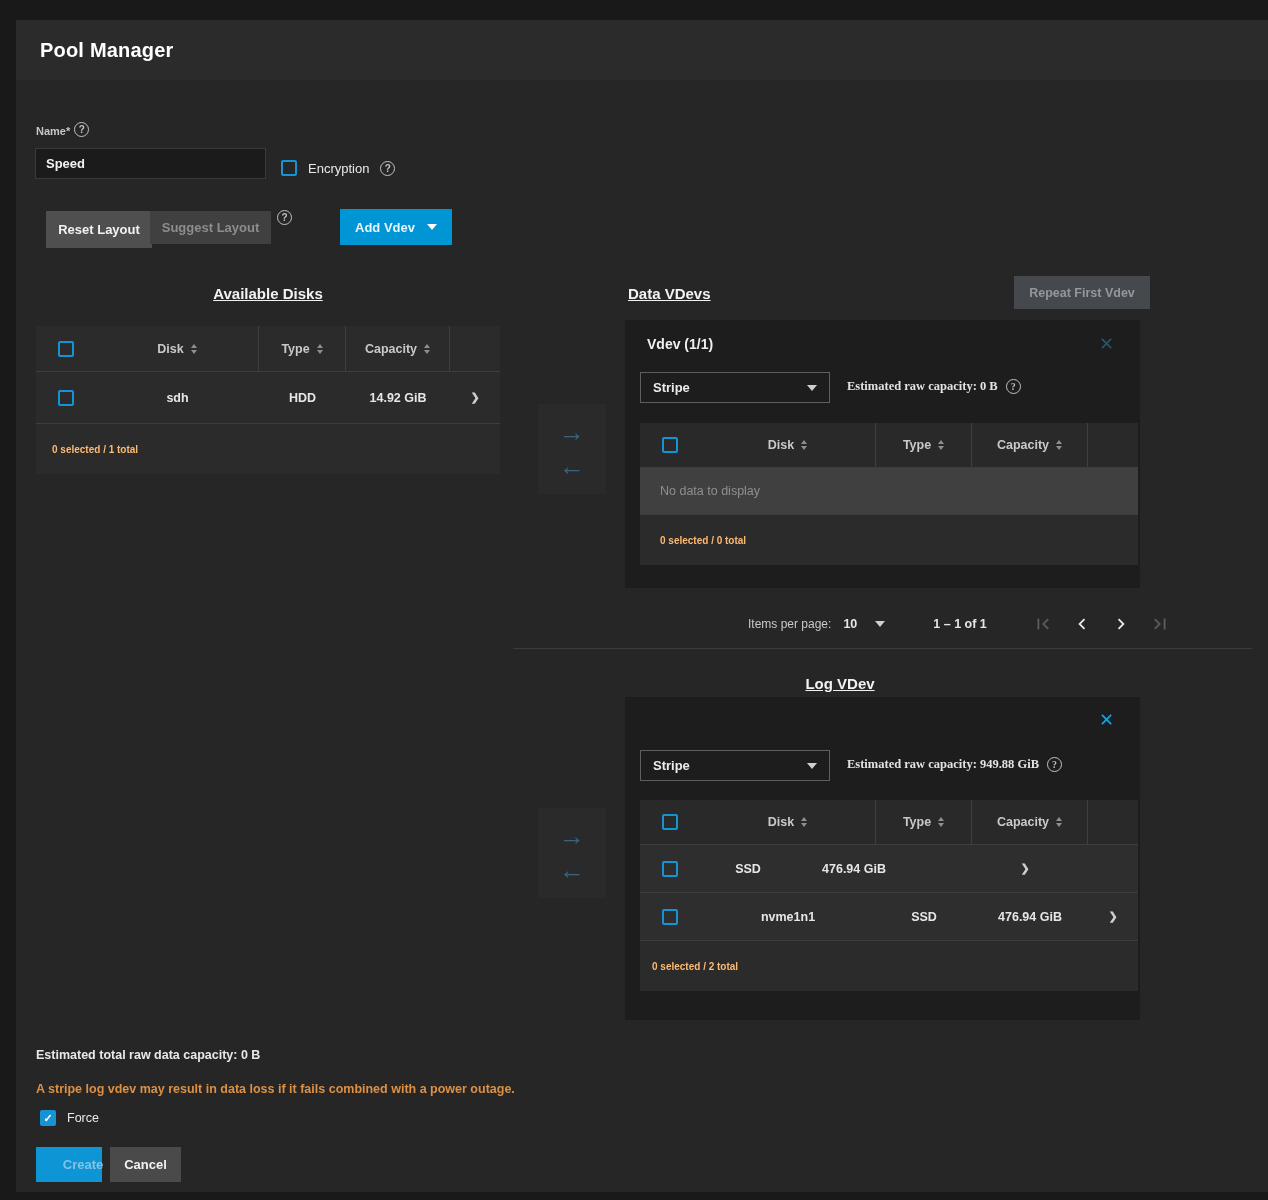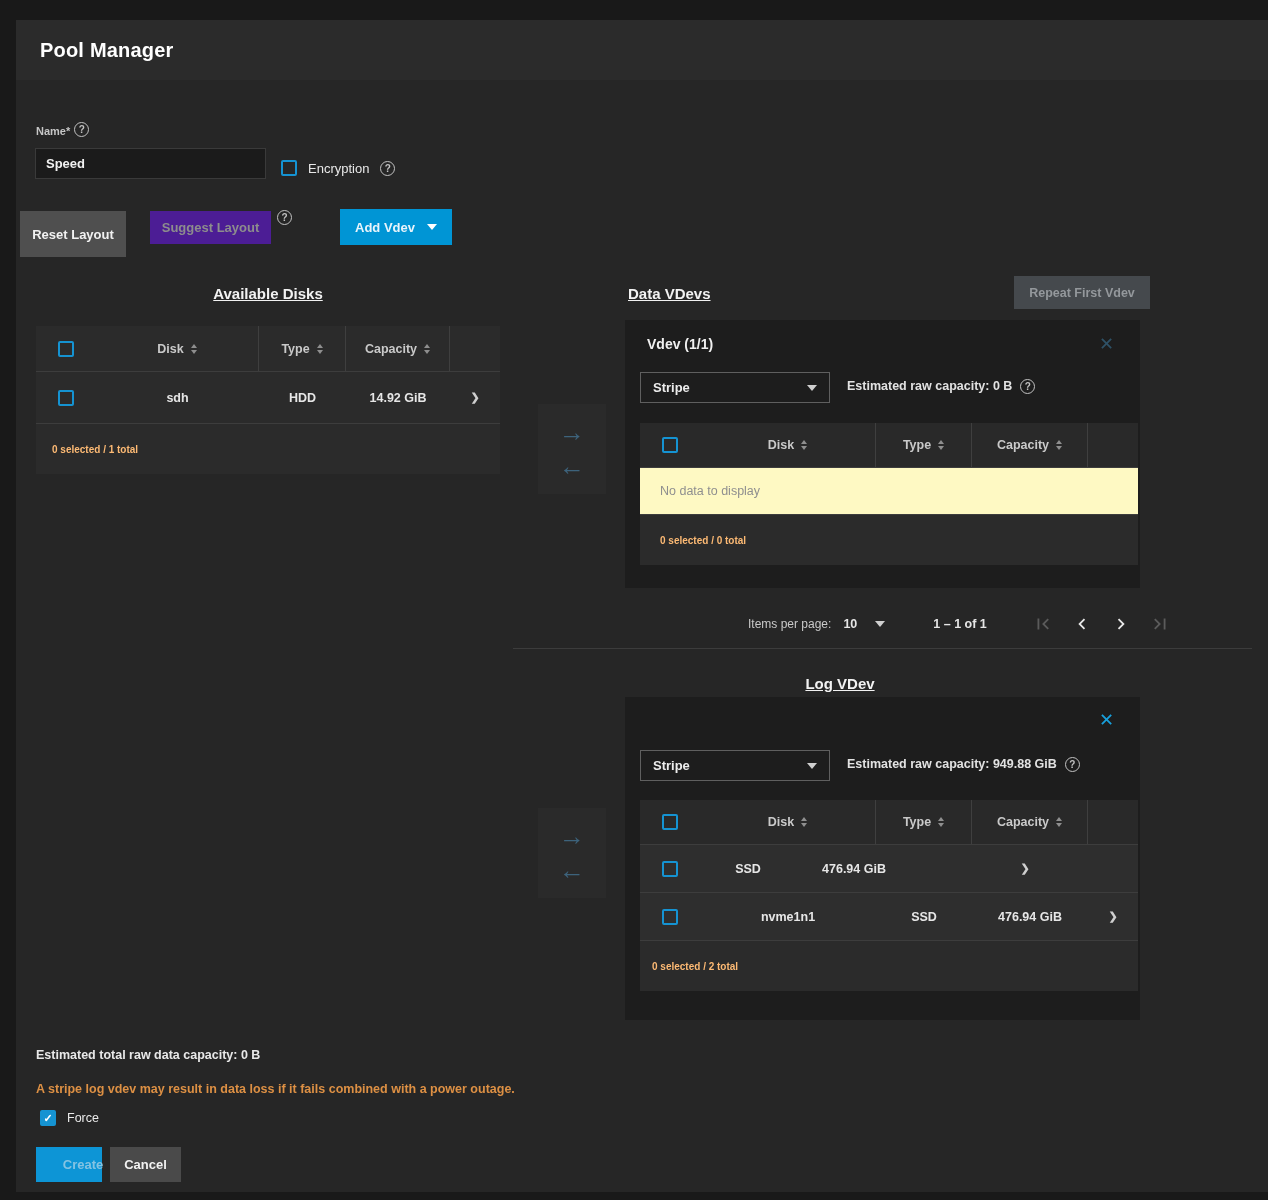--- a/index.html
+++ b/index.html
@@ -22,21 +22,21 @@
   .enc-row { left:281px; top:160px; display:flex; align-items:center; gap:11px; }
   .enc-label { font-size:13px; color:#e8e8e8; }
 
   .cb { width:16px; height:16px; border:2px solid #1593d2; border-radius:2px; background:transparent; display:inline-block; flex:0 0 auto; }
   .cb.checked { background:#1593d2; display:inline-flex; align-items:center; justify-content:center;
                 color:#ffffff; font-size:11px; font-weight:700; }
 
   .btn { display:inline-flex; align-items:center; justify-content:center; font-size:13px; font-weight:700;
          border:none; cursor:pointer; font-family:"Liberation Sans",sans-serif; }
   .btn-gray { background:#4f4f4f; color:#f2f2f2; }
-  .btn-disabled { background:#4c1d95; color:#8d8d8d; }
+  .btn-disabled { background:#404040; color:#8d8d8d; }
   .btn-blue { background:#0095d5; color:#e8f4fb; }
   .caret-down { width:0; height:0; border-left:5px solid transparent; border-right:5px solid transparent; border-top:6px solid #ffffff; display:inline-block; }
   .caret-gray { border-top-color:#cfcfcf; }
 
   .section-title { font-size:15px; font-weight:700; color:#f2f2f2;text-decoration:underline; }
 
   
   .tbl { background:#2b2b2b; }
   .trow-flex { display:flex; align-items:center; }
   .thead { border-bottom:1px solid #3d3d3d; color:#c9c9c9; font-size:12.5px; font-weight:700; }
@@ -55,22 +55,22 @@
   
   .c2-check{width:60px;} .c2-disk{width:176px;} .c2-type{width:96px;} .c2-cap{width:116px;} .c2-exp{flex:1;}
 
   .card { background:#1d1d1d; }
   .card-title { font-size:14px; font-weight:700; color:#f0f0f0; }
   .close-x { font-size:18px; font-weight:400; line-height:1; cursor:pointer; }
   .x-dim { color:#2e5166; }
   .x-blue { color:#18a0dc; }
   .select { width:190px; height:31px; border:1px solid #5f5f5f; display:flex; align-items:center; justify-content:space-between;
             padding:9px 12px; color:#ececec; font-size:13px; font-weight:700; cursor:pointer; }
-  .cap-text { font-size:12.5px; font-weight:700; color:#e2e2e2; display:flex; align-items:flex-start; gap:8px; }
-  .empty-row { background:#fef9c3; color:#8f8f8f; font-size:12.5px; font-weight:400; display:flex; align-items:center;
+  .cap-text { font-size:12.5px; font-weight:700; color:#e2e2e2; display:flex; align-items:flex-end; gap:8px;font-family:Liberation Serif, serif; }
+  .empty-row { background:#404040; color:#8f8f8f; font-size:12.5px; font-weight:400; display:flex; align-items:center;
                padding-left:20px; border-bottom:1px solid #3d3d3d; }
   .card .thead { background:#292929; }
   .card .trow { background:#2e2e2e; }
   .card .tfoot { background:#2b2b2b; padding-left:20px; }
 
   .arrows { display:flex; flex-direction:column; align-items:center; justify-content:center; gap:8px;
             background:rgba(255,255,255,0.02); }
   .arrow { font-size:26px; color:#3d637c; line-height:1; cursor:pointer; }
 
   .paginator { display:flex; align-items:center; height:40px; color:#c9c9c9; }
@@ -105,21 +105,21 @@
     <span class="help">?</span>
   </div>
   <input class="abs text-input" type="text" value="Speed" style="">
 
   <div class="abs enc-row">
     <span class="cb"></span>
     <span class="enc-label">Encryption</span>
     <span class="help">?</span>
   </div>
 
-  <button class="abs btn btn-gray" style="left:20px; top:211px; width:106px; height:46px;text-align:center;">Reset Layout</button>
+  <button class="abs btn btn-gray" style="left:46px; top:211px; width:106px; height:37px;text-align:center;">Reset Layout</button>
   <button class="abs btn btn-disabled" style="left:150px; top:211px; width:121px; height:33px;">Suggest Layout</button>
   <span class="abs help" style="left:277px; top:210px;">?</span>
   <button class="abs btn btn-blue" style="left:340px; top:209px; width:112px; height:36px; gap:12px;">
     <span>Add Vdev</span>
     <i class="caret-down"></i>
   </button>
 
   <div class="abs section-title" style="left:36px; top:285px; width:464px; text-align:center;">Available Disks</div>
 
   <div class="abs tbl" style="left:36px; top:326px; width:464px;">

